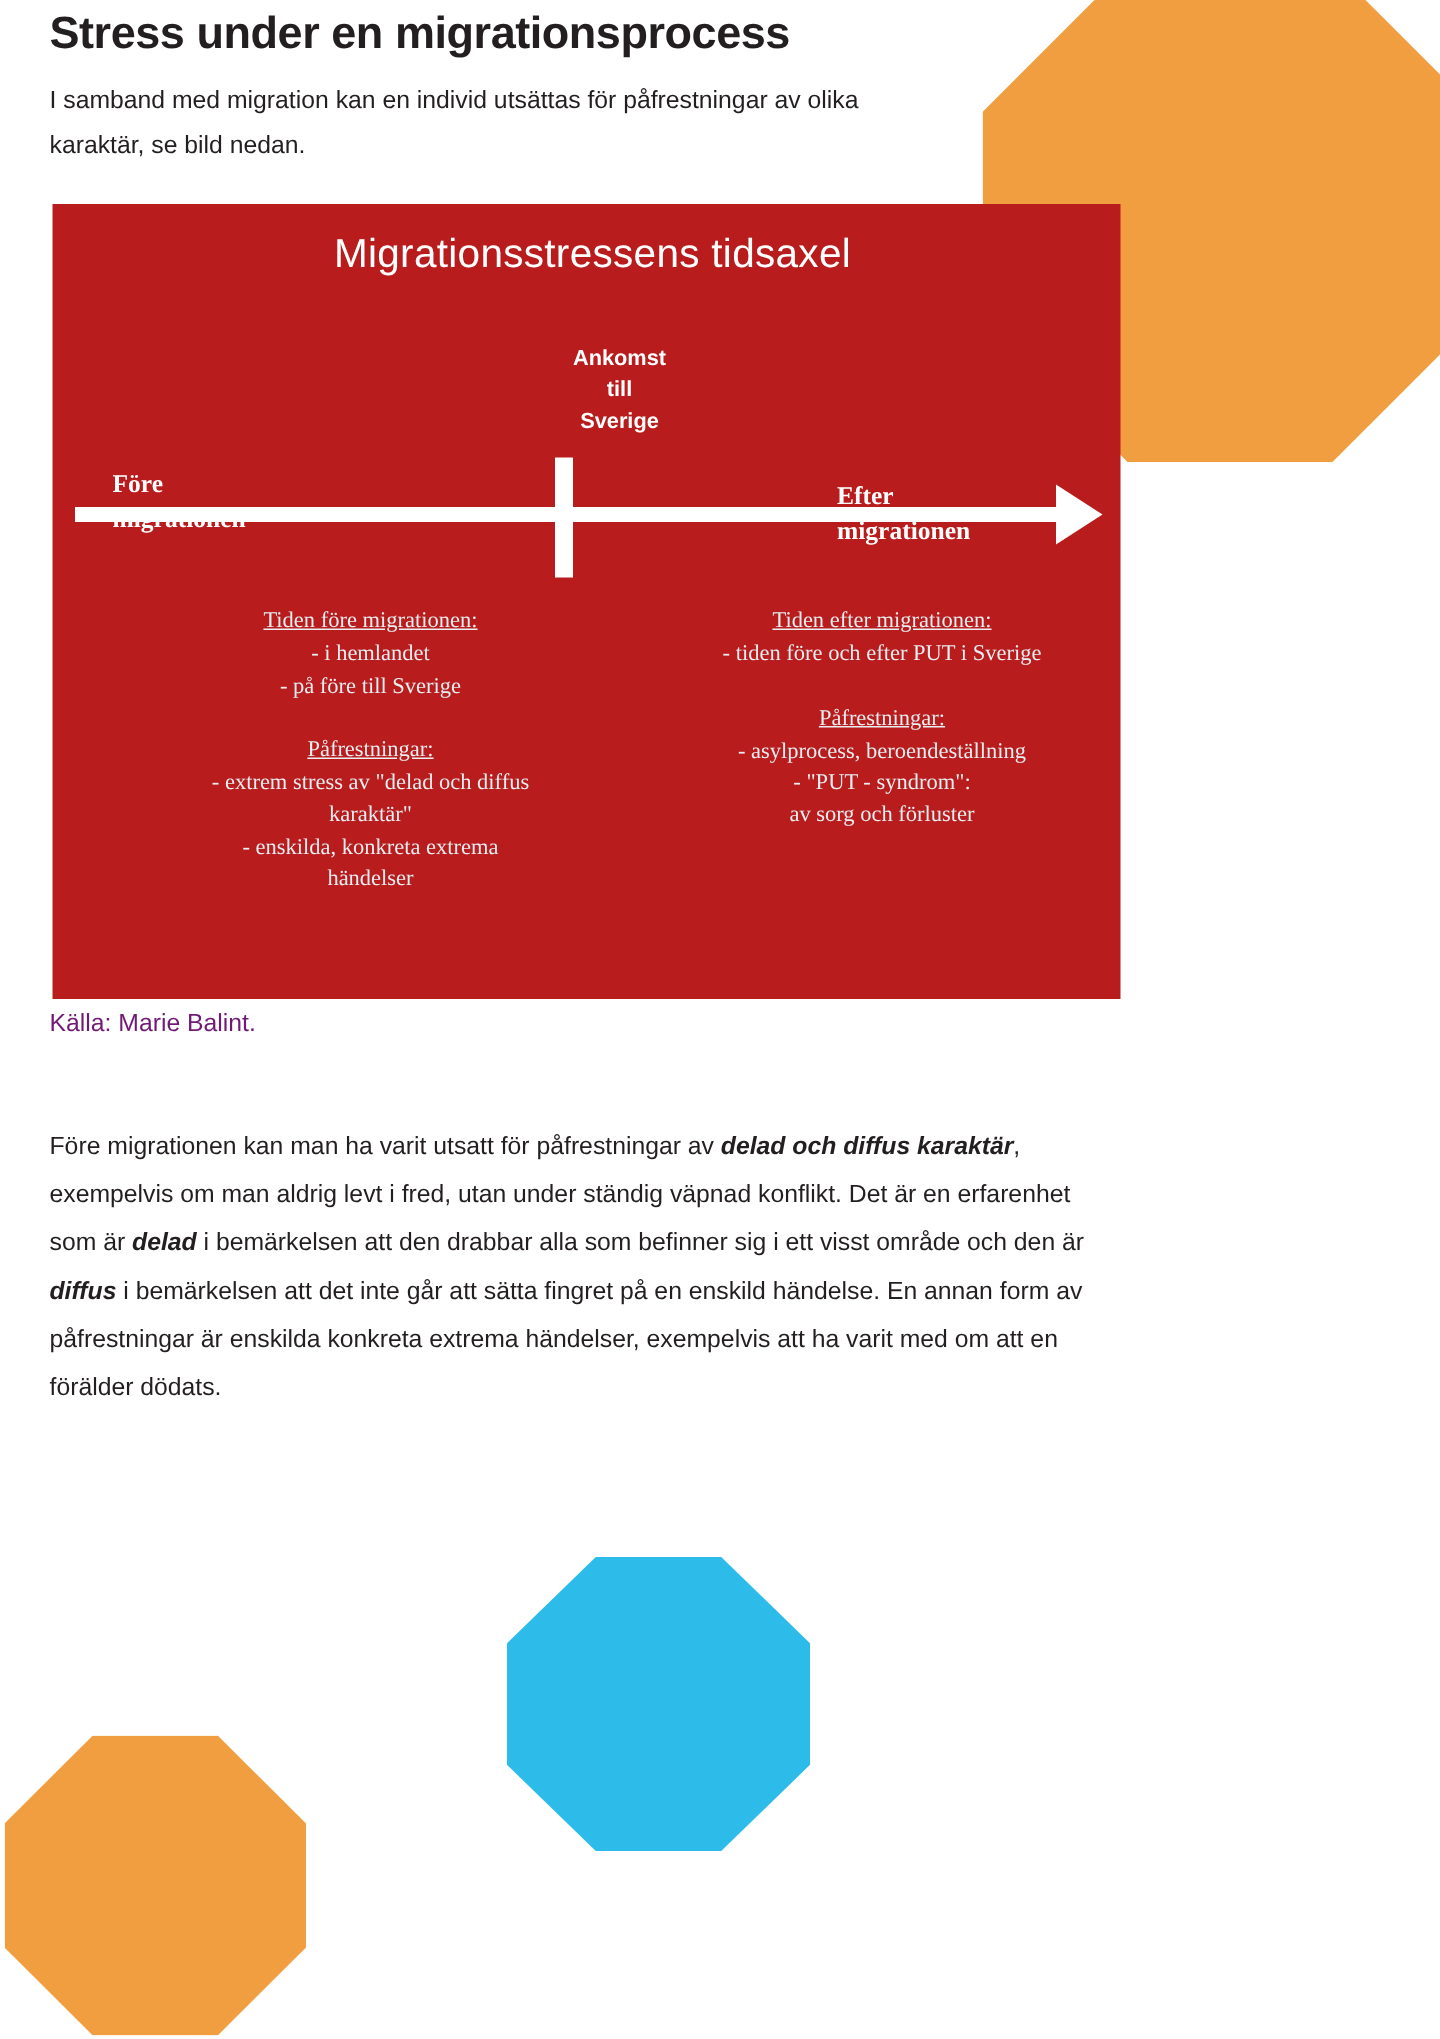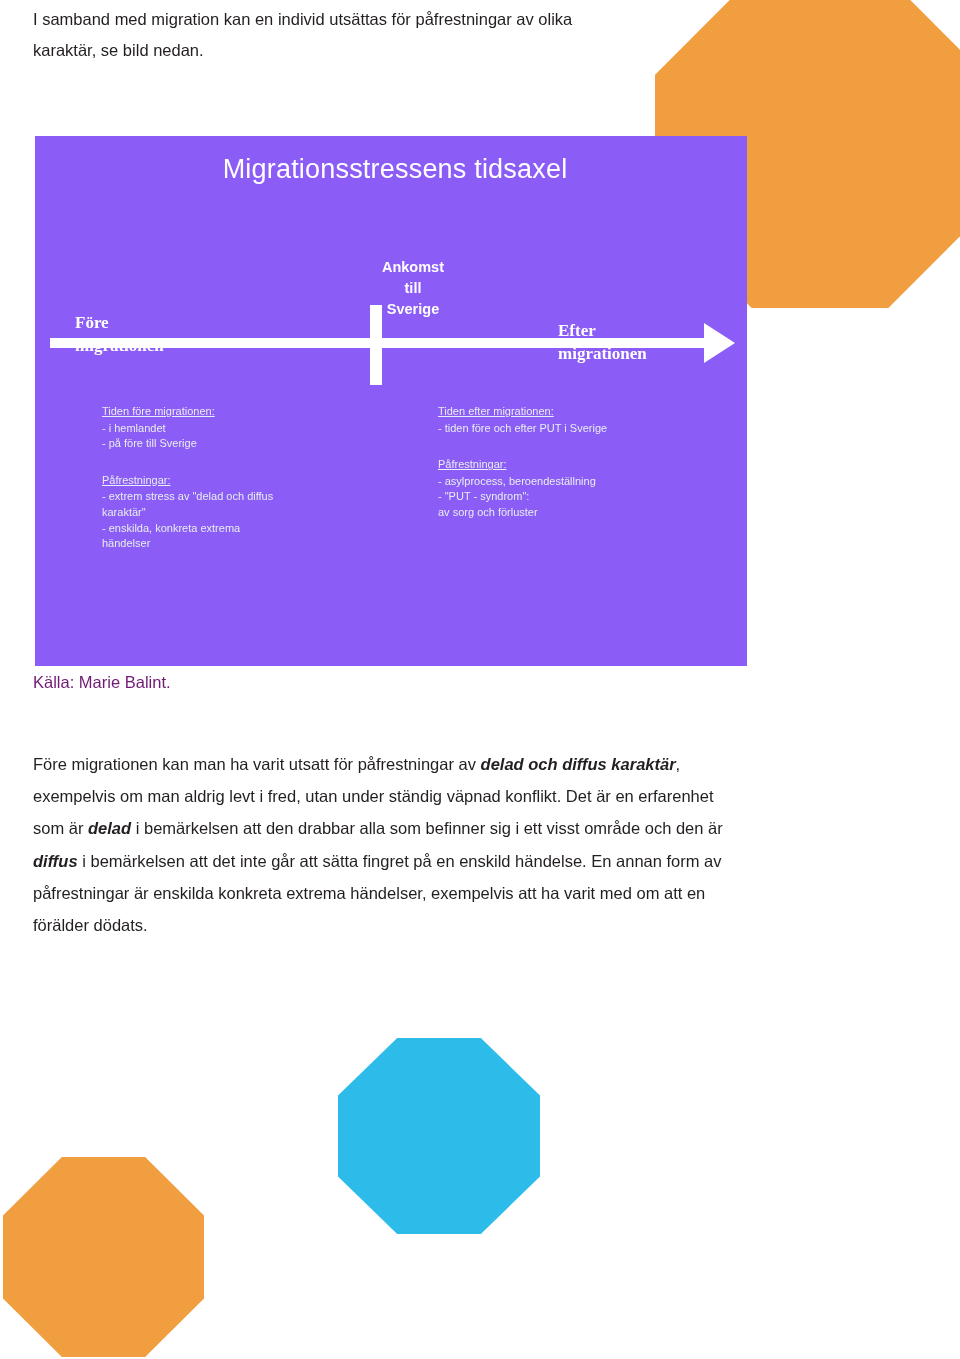--- a/index.html
+++ b/index.html
@@ -70,21 +70,21 @@
     color: #231f20;
   }
 
   
   #figure-panel {
     position: absolute;
     left: 35px;
     top: 136px;
     width: 712px;
     height: 530px;
-    background: #8b5cf6;
+    background: #b91c1c;
     z-index: 3;
   }
   #figure-title {
     position: absolute;
     left: 0;
     top: 18px;
     width: 712px;
     text-align: center;
     padding-left: 8px;
     box-sizing: border-box;
@@ -110,21 +110,20 @@
     position: absolute;
     left: 298px;
     top: 93px;
     width: 160px;
     text-align: center;
     color: #ffffff;
     font-family: "Liberation Sans", sans-serif;
     font-weight: bold;
     font-size: 14.5px;
     line-height: 1.45;
-    margin-top: 28px;
   }
 
   
   #tl-axis-line {
     position: absolute;
     left: 15px;
     top: 202px;
     width: 677px;
     height: 10px;
     background: #ffffff;
@@ -145,23 +144,24 @@
     top: 169px;
     width: 12px;
     height: 80px;
     background: #ffffff;
   }
 
   
   .fig-col {
     position: absolute;
     color: #e8eef1;
-    font-family: Liberation Sans, sans-serif;
-    font-size: 11px;
+    font-family: Liberation Serif, serif;
+    font-size: 15px;
     line-height: 1.42;
+    text-align: center;
   }
   #fig-col-left  { left: 67px;  top: 268px; width: 290px; }
   #fig-col-right { left: 403px; top: 268px; width: 300px; }
   .fig-heading {
     text-decoration: underline;
     display: block;
     margin-bottom: 1px;
   }
   .fig-line { display: block; }
   .fig-gap  { display: block; height: 21px; }
@@ -191,20 +191,21 @@
   #body-copy em { font-style: italic; font-weight: bold; }
 </style>
 </head>
 <body>
 
 <div class="octagon" id="oct-orange-top"></div>
 <div class="octagon" id="oct-cyan-bottom"></div>
 <div class="octagon" id="oct-orange-bottomleft"></div>
 
 <div id="page-head">
+  <h1 id="page-title">Stress under en migrationsprocess</h1>
   <p id="page-intro">I samband med migration kan en individ utsättas för påfrestningar av olika karaktär, se bild nedan.</p>
 </div>
 
 <div id="figure-panel">
 
   <div id="figure-title">Migrationsstressens tidsaxel</div>
 
   <div class="tl-label" id="tl-before">
     <span>Före</span><br>
     <span>migrationen</span>

